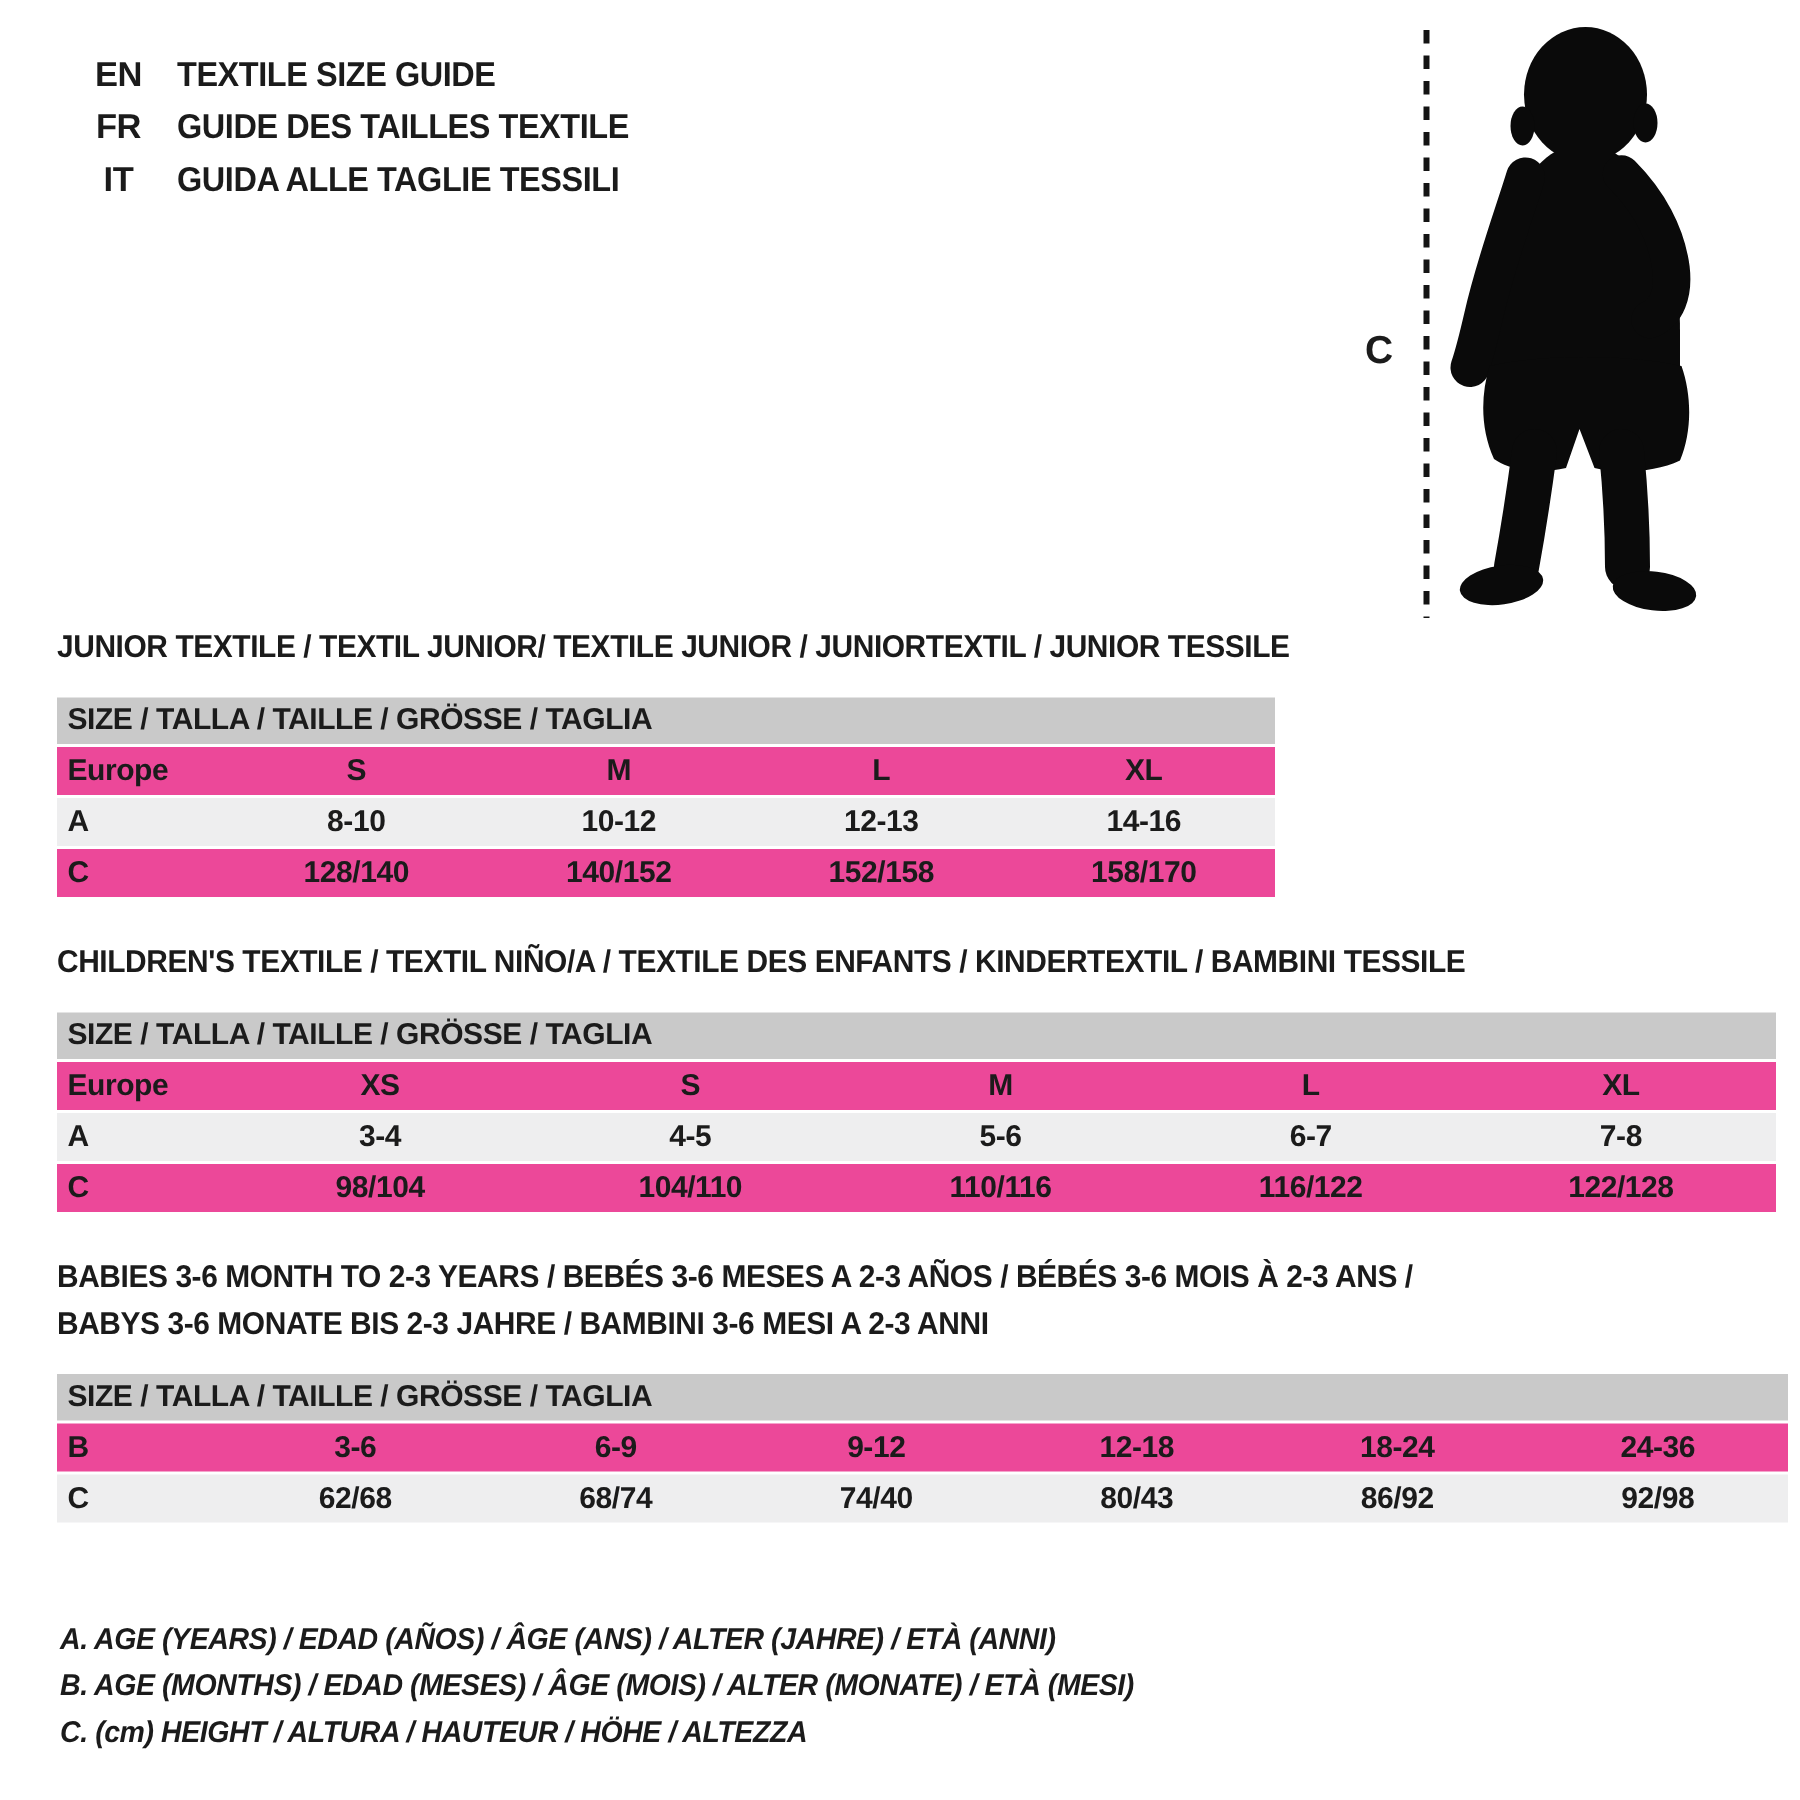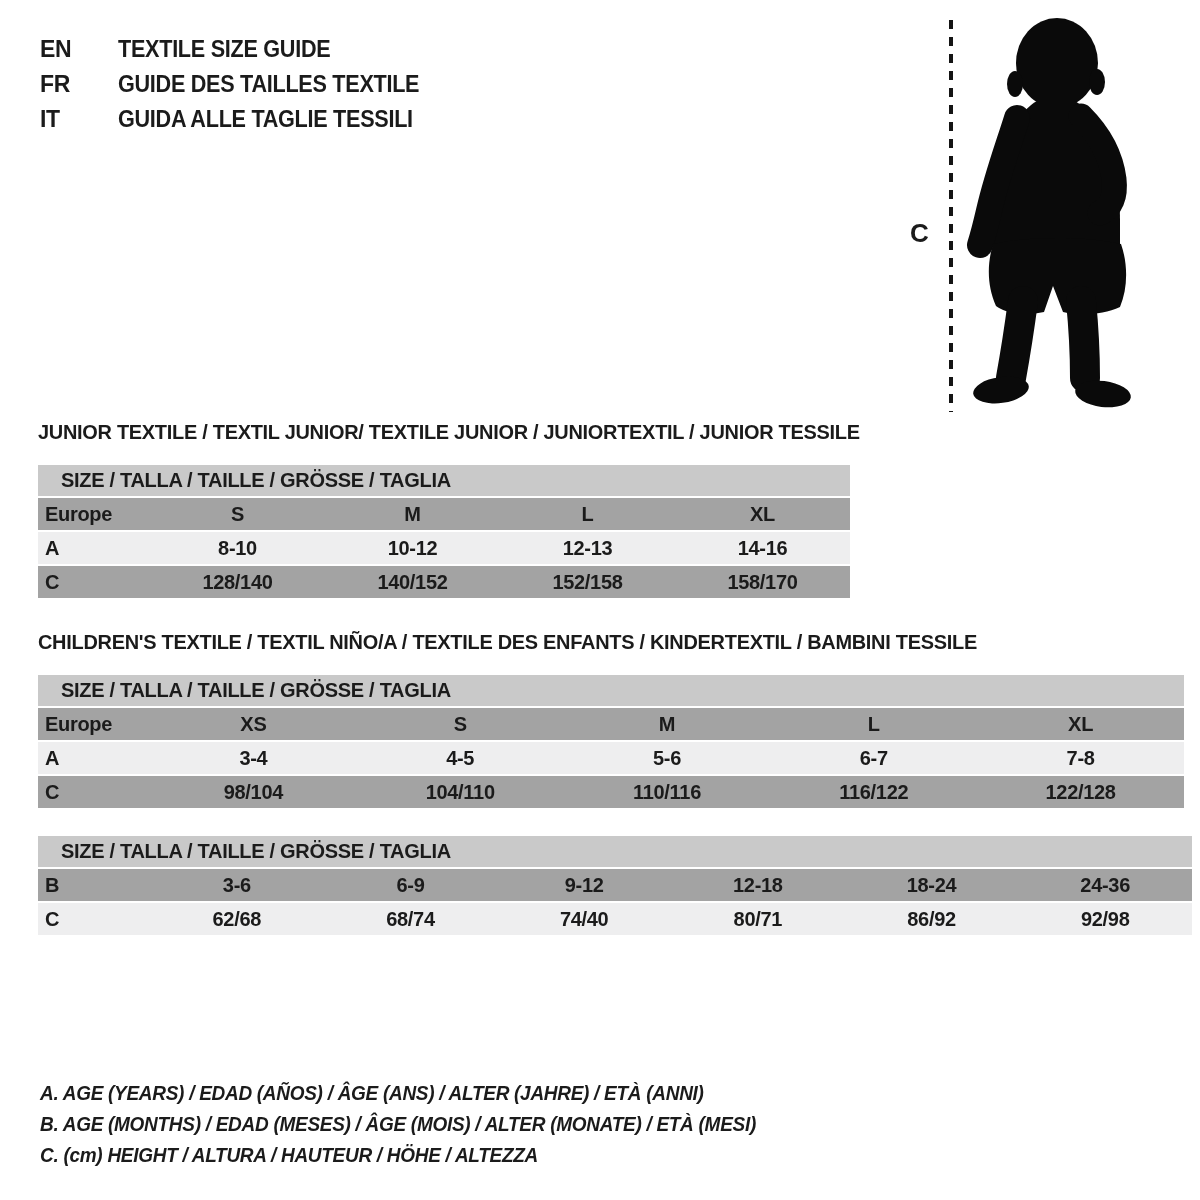--- a/index.html
+++ b/index.html
@@ -4,39 +4,39 @@
 <style>
   html,body{margin:0;padding:0;}
   body{
     width:1200px;height:1200px;position:relative;overflow:hidden;
     background:#ffffff;color:#1b1b1b;
     font-family:"Liberation Sans", sans-serif;
     -webkit-font-smoothing:antialiased;
   }
   
   #langs{position:absolute;left:40px;top:32px;}
-  .lang-row{display:flex;height:35px;align-items:center;}
+  .lang-row{display:flex;height:35px;align-items:center;text-align:center;}
   .lang-code{width:78px;font-size:23px;font-weight:700;letter-spacing:-0.3px;}
   .lang-title{font-size:23px;font-weight:700;letter-spacing:-0.3px;
     transform:scaleX(0.94);transform-origin:left center;white-space:nowrap;}
   
   #figure{position:absolute;left:900px;top:12px;width:255px;height:408px;}
   
   #sections{position:absolute;left:38px;top:416px;width:1160px;}
   .section-heading{font-size:21px;font-weight:700;letter-spacing:-0.3px;
     line-height:31px;margin:0 0 18px 0;}
   .section-heading .h-line{transform:scaleX(0.95);transform-origin:left center;white-space:nowrap;}
   .size-table{margin-bottom:28px;}
   .tw0{width:812px;}
   .tw1{width:1146px;}
   .tw2{width:1154px;}
   .t-header{height:31px;line-height:31px;background:#c9c9c9;
-    font-size:20px;font-weight:700;letter-spacing:-0.3px;padding-left:23px;}
+    font-size:20px;font-weight:700;letter-spacing:-0.3px;padding-left:7px;}
   .t-row{display:flex;height:32px;line-height:32px;margin-top:2px;
-    font-size:20px;font-weight:700;letter-spacing:-0.3px;background:#a3a3a3;}
+    font-size:20px;font-weight:700;letter-spacing:-0.3px;background:#ec4899;}
   .t-row.alt{background:#eeeeef;}
   .t-label{width:105px;padding-left:7px;text-align:left;}
   .t-cell{flex:1;text-align:center;}
   
   #footnotes{position:absolute;left:40px;top:1078px;font-style:italic;}
   .footnote-line{font-size:20px;font-weight:700;letter-spacing:-0.3px;line-height:31px;
     transform:scaleX(0.95);transform-origin:left center;white-space:nowrap;}
 </style>
 </head>
 <body>
@@ -144,37 +144,41 @@
           <span class="t-label">C</span>
           <span class="t-cell">98/104</span>
           <span class="t-cell">104/110</span>
           <span class="t-cell">110/116</span>
           <span class="t-cell">116/122</span>
           <span class="t-cell">122/128</span>
         </div>
       </div>
     </div>
     <div class="section">
+      <div class="section-heading">
+        <div class="h-line">BABIES 3-6 MONTH TO 2-3 YEARS / BEBÉS 3-6 MESES A 2-3 AÑOS / BÉBÉS 3-6 MOIS À 2-3 ANS /</div>
+        <div class="h-line">BABYS 3-6 MONATE BIS 2-3 JAHRE / BAMBINI 3-6 MESI A 2-3 ANNI</div>
+      </div>
       <div class="size-table tw2">
         <div class="t-header">SIZE / TALLA / TAILLE / GRÖSSE / TAGLIA</div>
         <div class="t-row">
           <span class="t-label">B</span>
           <span class="t-cell">3-6</span>
           <span class="t-cell">6-9</span>
           <span class="t-cell">9-12</span>
           <span class="t-cell">12-18</span>
           <span class="t-cell">18-24</span>
           <span class="t-cell">24-36</span>
         </div>
         <div class="t-row alt">
           <span class="t-label">C</span>
           <span class="t-cell">62/68</span>
           <span class="t-cell">68/74</span>
           <span class="t-cell">74/40</span>
-          <span class="t-cell">80/71</span>
+          <span class="t-cell">80/43</span>
           <span class="t-cell">86/92</span>
           <span class="t-cell">92/98</span>
         </div>
       </div>
     </div>
   </div>
 
 <div id="footnotes">
     <div class="footnote-line">A. AGE (YEARS) / EDAD (AÑOS) / ÂGE (ANS) / ALTER (JAHRE) / ETÀ (ANNI)</div>
     <div class="footnote-line">B. AGE (MONTHS) / EDAD (MESES) / ÂGE (MOIS) / ALTER (MONATE) / ETÀ (MESI)</div>

